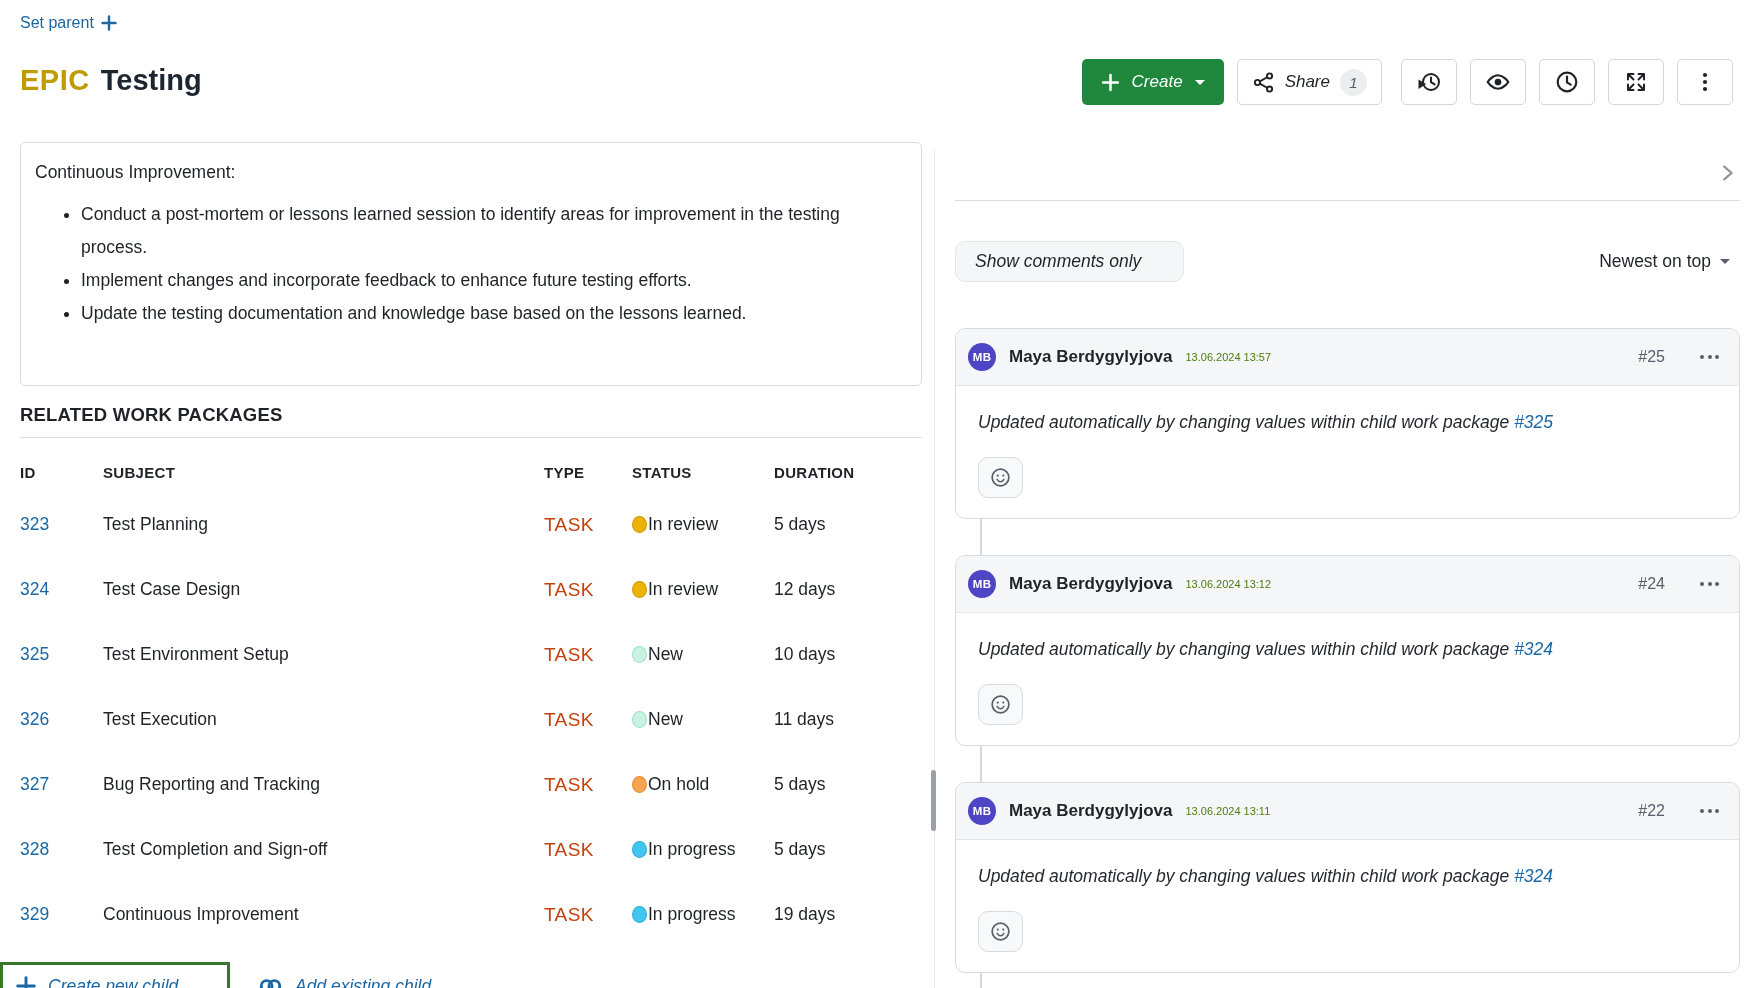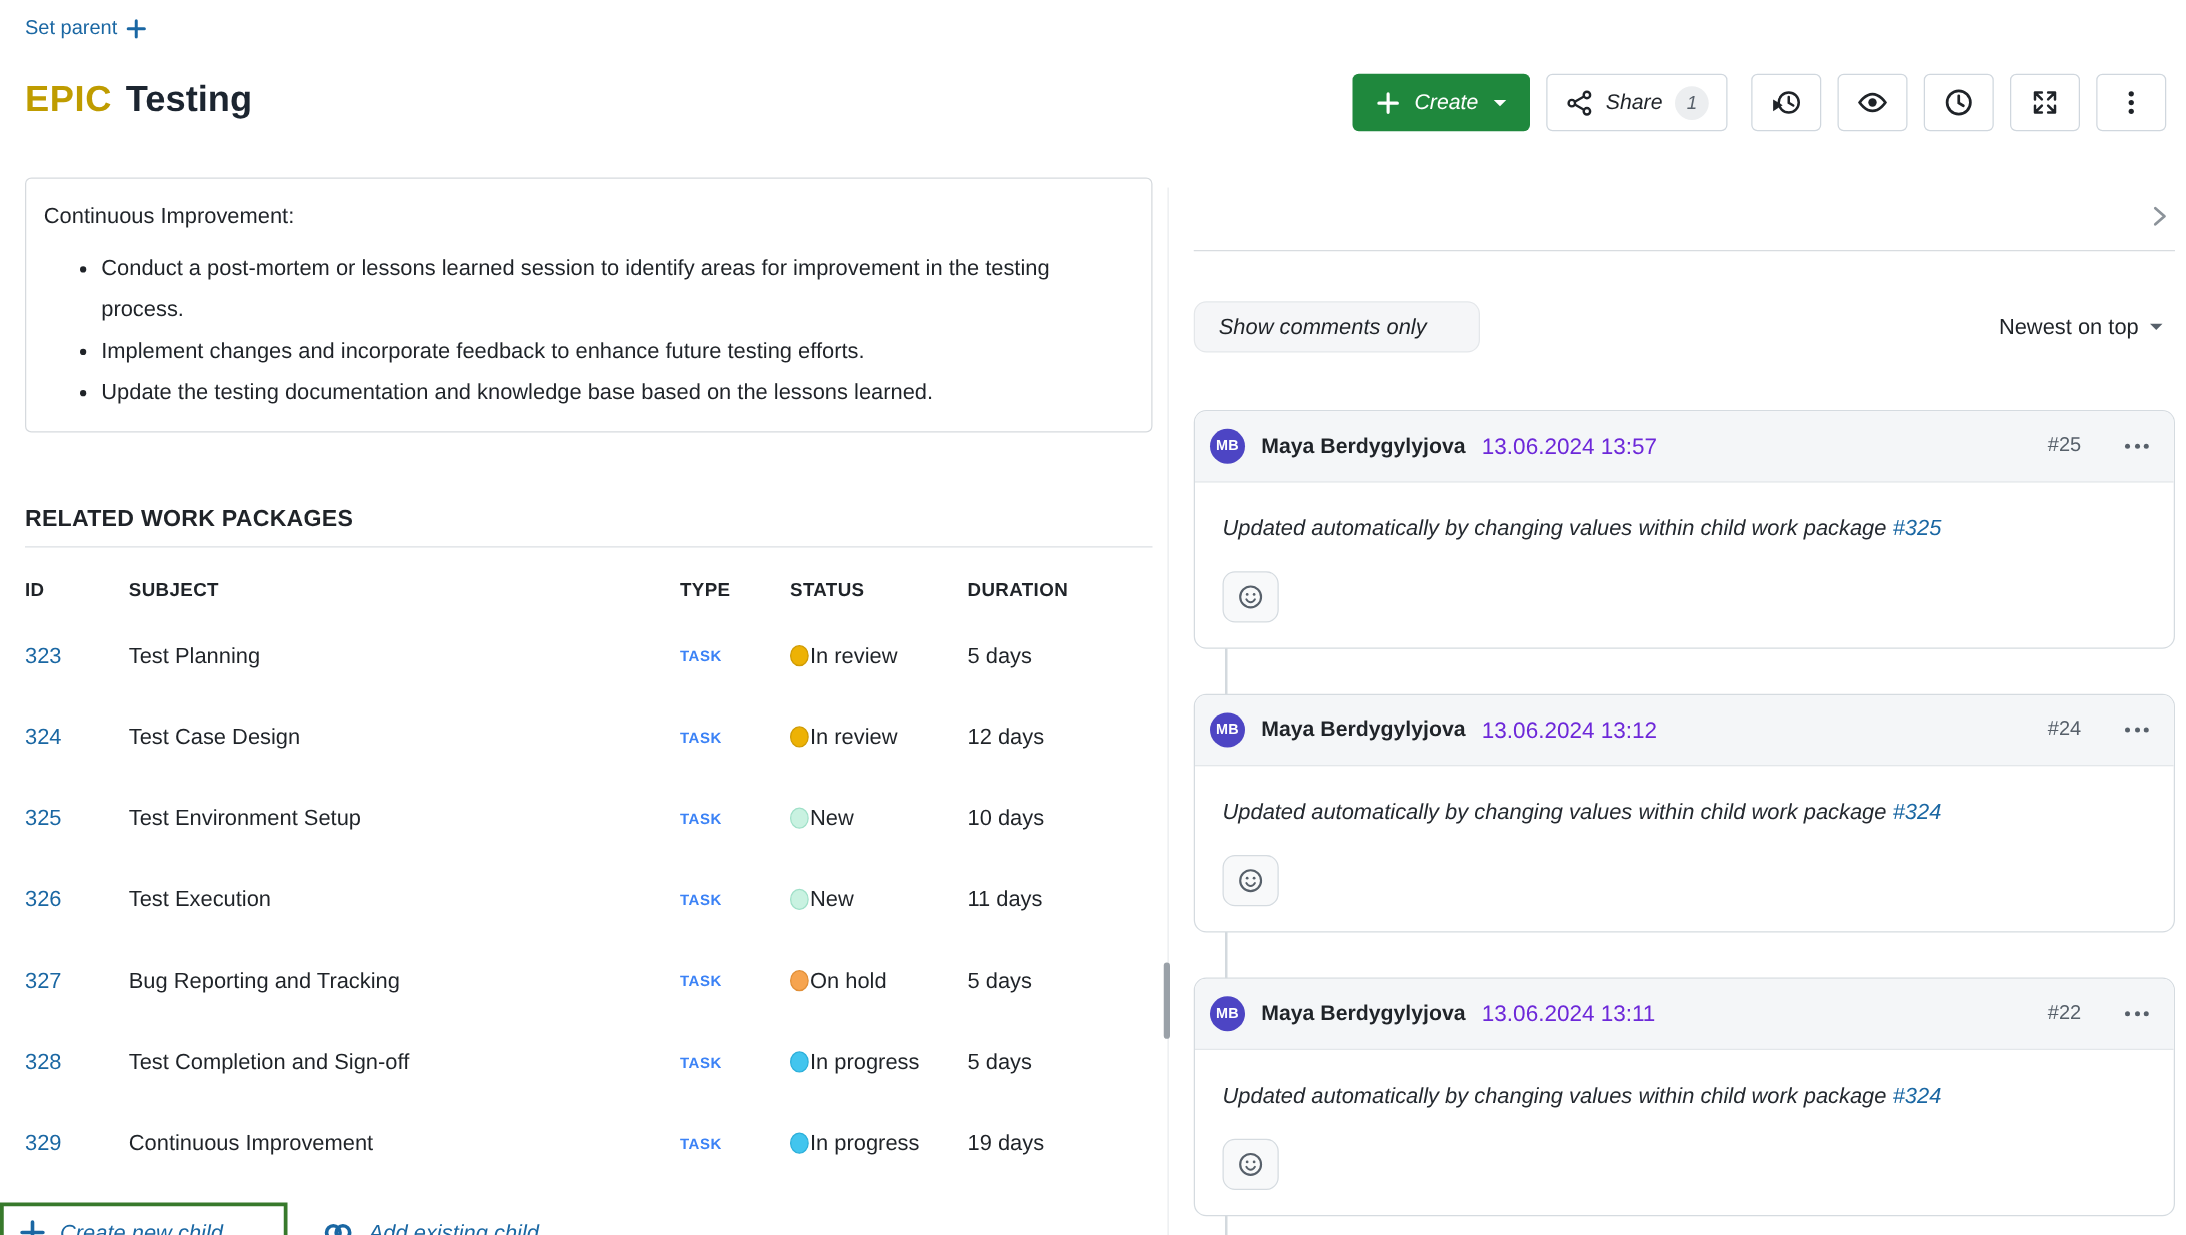--- a/index.html
+++ b/index.html
@@ -32,34 +32,34 @@
     display:flex; align-items:center; justify-content:center; color:#24292f; }
   .icon-btn.first-of-group { margin-left:6px; }
   .caret-down-white { width:0; height:0; border-left:5.5px solid transparent; border-right:5.5px solid transparent;
     border-top:5.5px solid #ffffff; }
   .caret-down-dark { width:0; height:0; border-left:5.5px solid transparent; border-right:5.5px solid transparent;
     border-top:5.5px solid #2b3publi036; border-top-color:#2b3036; }
   .caret-down-gray { width:0; height:0; border-left:5px solid transparent; border-right:5px solid transparent;
     border-top:5px solid #57606a; }
 
   
-  .description-box { position:absolute; left:20px; top:142px; width:902px; height:204px;
+  .description-box { position:absolute; left:20px; top:142px; width:902px; height:244px;
     border:1px solid #d6dade; border-radius:5px; padding:13px 14px; font-size:17.5px; line-height:33px; cursor:text; }
   .description-box ul { margin:9px 0 0 0; padding-left:46px; }
   .description-box li { max-width:770px; }
 
   .related-heading { position:absolute; left:20px; top:404px; font-size:18.5px; font-weight:700; letter-spacing:0.2px; }
   .related-hr { position:absolute; left:20px; top:437px; width:902px; height:0; border-top:1px solid #dcdfe3; }
 
   .rtable { position:absolute; left:20px; top:452px; width:902px; }
   .trow, .thead { display:grid; grid-template-columns:83px 441px 88px 142px 1fr; align-items:center; }
   .thead { height:40px; font-size:15px; font-weight:700; letter-spacing:0.3px; color:#1f2328; }
   .trow { height:65px; font-size:17.5px; }
   .cell-id { color:#1a67a3; cursor:pointer; }
-  .cell-type { color:#3b82f6; font-weight:700; font-size:12px; letter-spacing:0.4px; }
+  .cell-type { color:#c2410c; font-weight:400; font-size:19px; letter-spacing:0.4px; }
   .cell-status { display:flex; align-items:center; gap:1px; }
   .status-dot { width:15px; height:17px; border-radius:50%; border:1px solid rgba(0,0,0,0.15); flex:none; }
 
   .footer-actions { position:absolute; left:0; top:962px; display:flex; align-items:center; }
   .create-child-box { width:230px; height:48px; border:3px solid #37792b; display:flex; align-items:center;
     gap:12px; padding:0 10px 0 13px; background:#fff; }
   .link-btn { display:flex; align-items:center; gap:12px; color:#1a67a3; font-size:17.5px;
     background:none; border:none; padding:0; }
   .add-existing { margin-left:28px; }
 
@@ -84,21 +84,21 @@
   .comments { position:relative; margin-top:46px; height:660px; }
   .timeline-connector { position:absolute; left:25px; top:10px; bottom:0; width:2px; background:#d3d9de; }
 
   .comment-card { position:relative; z-index:1; background:#fff; border:1px solid #d5dbe0; border-radius:10px;
     height:191px; margin-bottom:36px; overflow:hidden; }
   .comment-header { height:57px; background:#f4f6f8; border-bottom:1px solid #e3e7ea;
     display:flex; align-items:center; gap:13px; padding:0 18px 0 12px; }
   .avatar { width:28px; height:28px; border-radius:50%; background:#4d45c4; color:#fff;
     font-size:11.5px; font-weight:700; letter-spacing:0.3px; display:flex; align-items:center; justify-content:center; flex:none; }
   .author { font-size:17px; font-weight:700; color:#1f2328; }
-  .timestamp { font-size:18px; color:#6d28d9; }
+  .timestamp { font-size:11px; color:#4d7c0f; }
   .hspacer { flex:1; }
   .comment-number { font-size:16px; color:#57606a; }
   .kebab-h { display:flex; gap:3.5px; margin-left:20px; background:none; border:none; padding:4px 2px; }
   .kebab-h i { width:4px; height:4px; border-radius:50%; background:#57606a; }
   .comment-body { padding:26px 22px 0 22px; font-size:17.5px; font-style:italic; color:#24292f; }
   .comment-link { color:#1a67a3; margin-left:5px; cursor:pointer; }
   .emoji-btn { margin:24px 0 0 22px; width:45px; height:41px; background:#f8f9fa; border:1px solid #d5dbe0;
     border-radius:10px; display:flex; align-items:center; justify-content:center; color:#57606a; }
 </style>
 </head>

